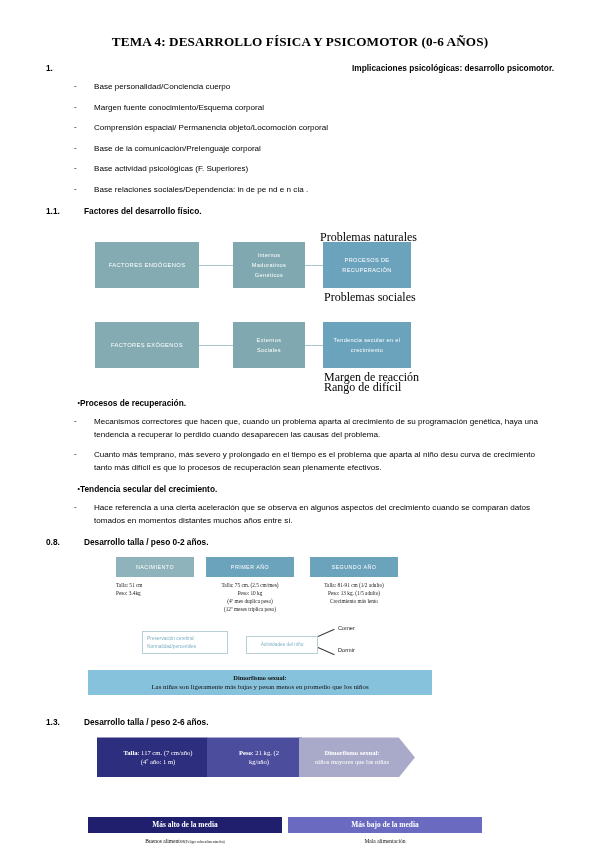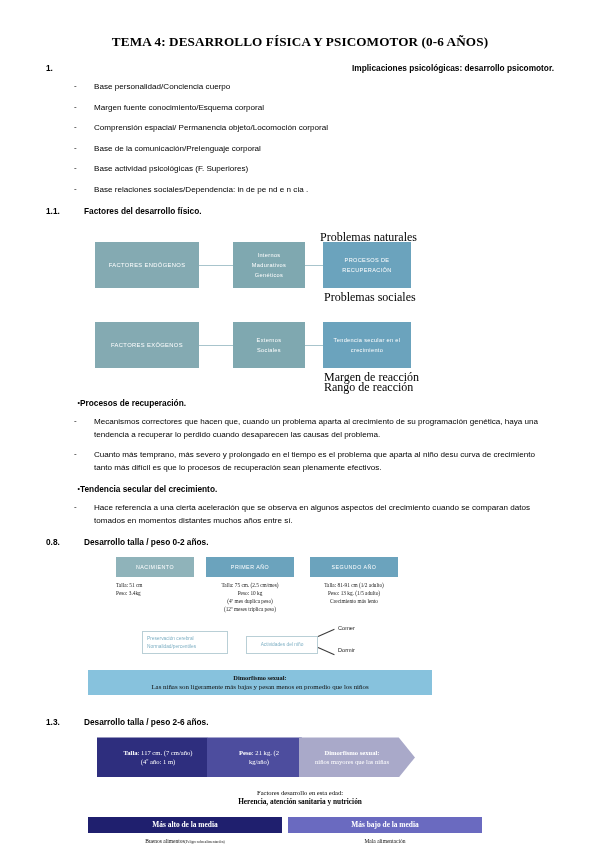--- a/index.html
+++ b/index.html
@@ -170,21 +170,21 @@
     </div>
 
     <div class="connector" style="left:305px;top:115px;width:18px;"></div>
 
     <div class="dbox blue" style="left:323px;top:92px;width:88px;height:46px;">
       <span>Tendencia secular en el</span>
       <span>crecimiento</span>
     </div>
 
     <div class="serif-lbl" style="left:324px;top:140px;">Margen de reacción</div>
-    <div class="serif-lbl" style="left:324px;top:150px;">Rango de reacción</div>
+    <div class="serif-lbl" style="left:324px;top:150px;">Rango de difícil</div>
   </div>
 
   <div class="block" style="margin-top:22px;">
 
     <div class="bullet-item">
       <span class="b">•</span>
       <span class="t">Procesos de recuperación.</span>
     </div>
     <div class="sub-item">
       <span class="d">-</span>
@@ -274,24 +274,20 @@
       </span>
     </div>
 
     <div class="chev" style="left:299px;top:0px;width:116px;height:40px;background:#a9a9c9;padding:0 16px 0 6px;">
       <span>
         <b>Dimorfismo sexual:</b><br>
         <span>niños mayores que las niñas</span>
       </span>
     </div>
 
-    <div class="factors" style="top:52px;">
-      <span class="f1">Factores desarrollo en esta edad:</span>
-      <span class="f2">Herencia, atención sanitaria y nutrición</span>
-    </div>
 
     <div class="col" style="left:88px;top:80px;width:194px;">
       <div class="hd" style="background:#1f1f6e;">Más alto de la media</div>
       <div class="bd">
         <div><span>Buenos alimentos</span><span class="tiny">(Peligro sobrealimentación)</span></div>
         <div>Enfermedad raramente</div>
 
       </div>
     </div>
 

